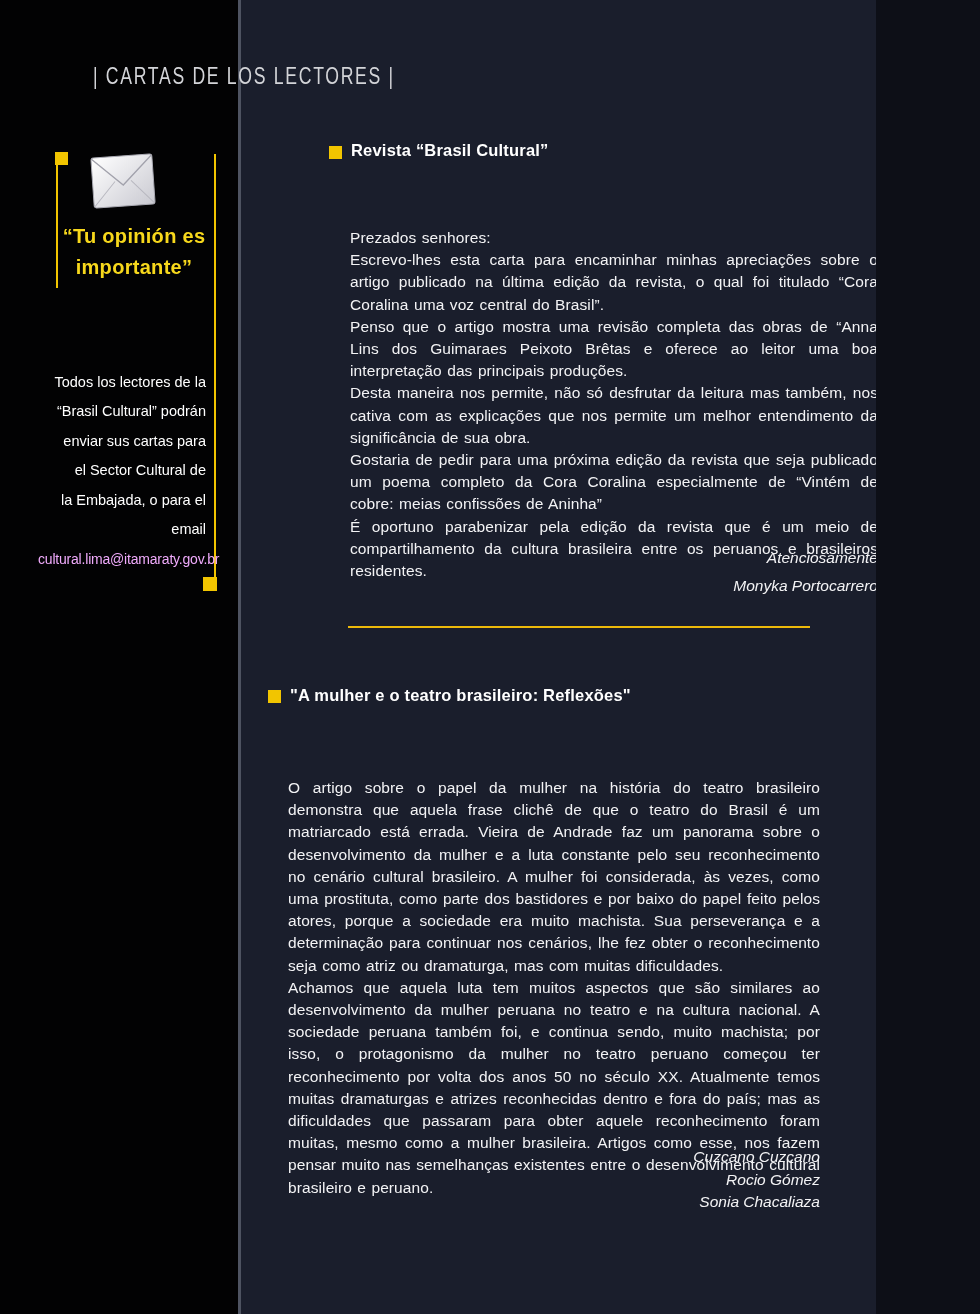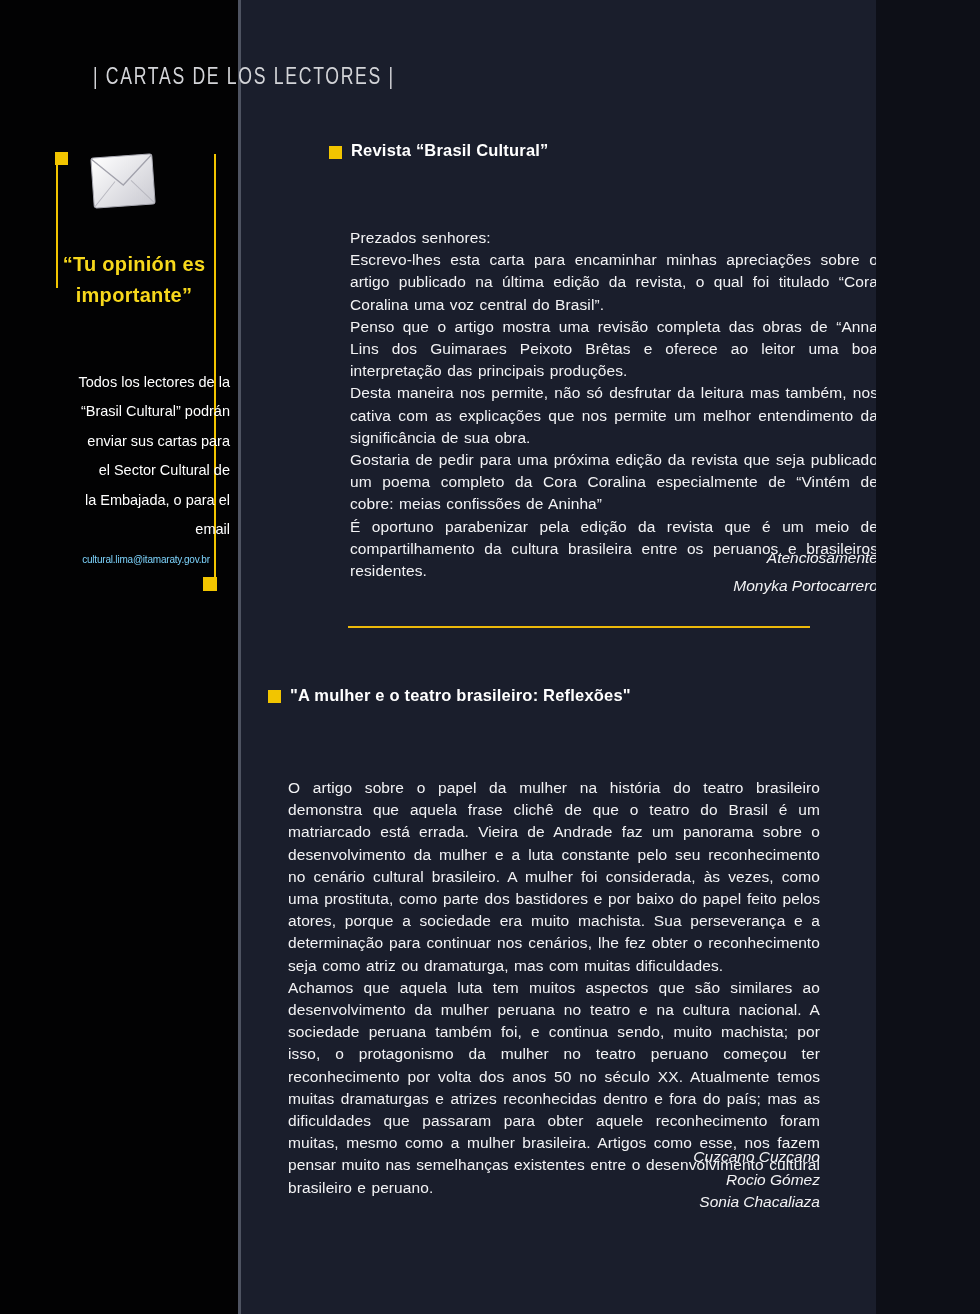--- a/index.html
+++ b/index.html
@@ -19,30 +19,30 @@
 
   
   .sq{position:absolute;background:#f2c500;}
   .vline{position:absolute;width:2px;background:#f2c500;}
 
   .envelope{position:absolute;left:91px;top:154px;width:64px;height:54px;transform:rotate(-4deg);}
 
   .tagline{
     position:absolute;left:58px;top:221px;width:152px;
     color:#f7d81c;font-size:20px;line-height:31px;font-weight:bold;
-    text-align:center;white-space:pre-line;letter-spacing:0.3px;margin-top:28px;
+    text-align:center;white-space:pre-line;letter-spacing:0.3px;
   }
 
   .side-note{
     position:absolute;left:38px;top:338px;width:168px;
     color:#ffffff;font-size:14.5px;line-height:29.5px;
-    text-align:right;white-space:pre-line;margin-left:24px;
+    text-align:right;white-space:pre-line;
   }
   .side-note .email{
-    display:block;font-size:10px;line-height:29.5px;color:#7dd3fc;
+    display:block;font-size:14px;line-height:29.5px;color:#f0abfc;
     letter-spacing:-0.2px;text-decoration:none;text-align:center;
   }
 
   .letter-title{
     position:absolute;color:#ffffff;font-weight:bold;font-size:16.5px;
     letter-spacing:0.2px;white-space:nowrap;
   }
   .bullet{position:absolute;width:13px;height:13px;background:#f2c500;}
 
   .letter-body{

